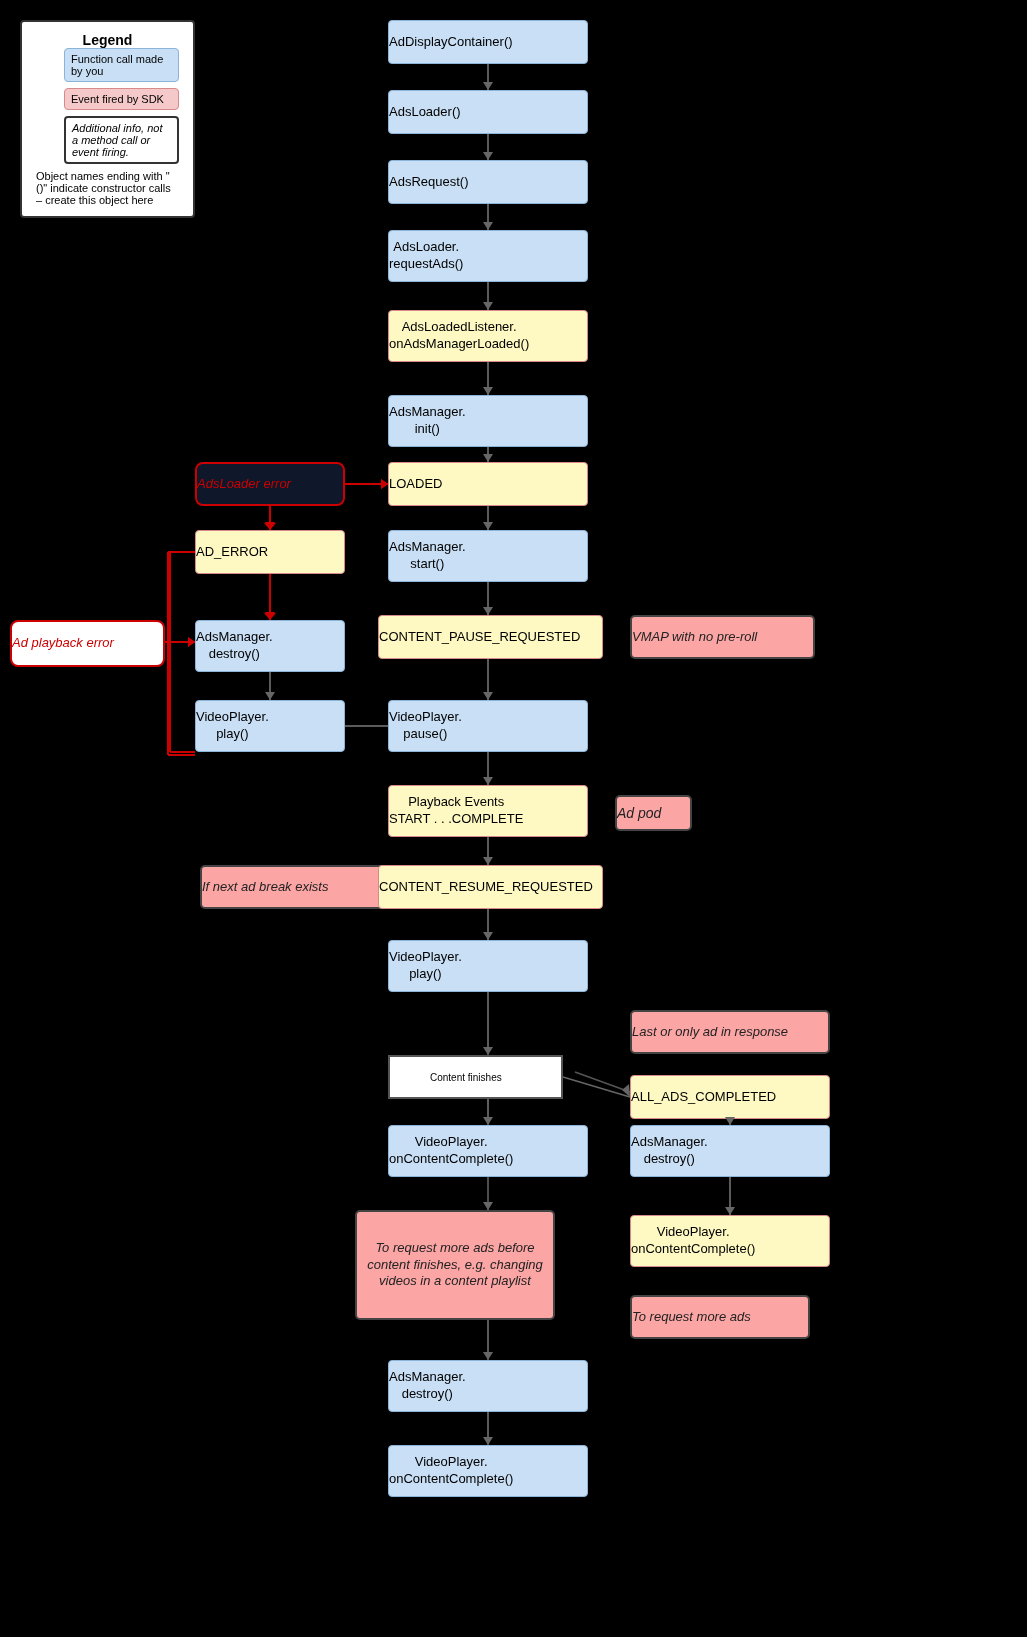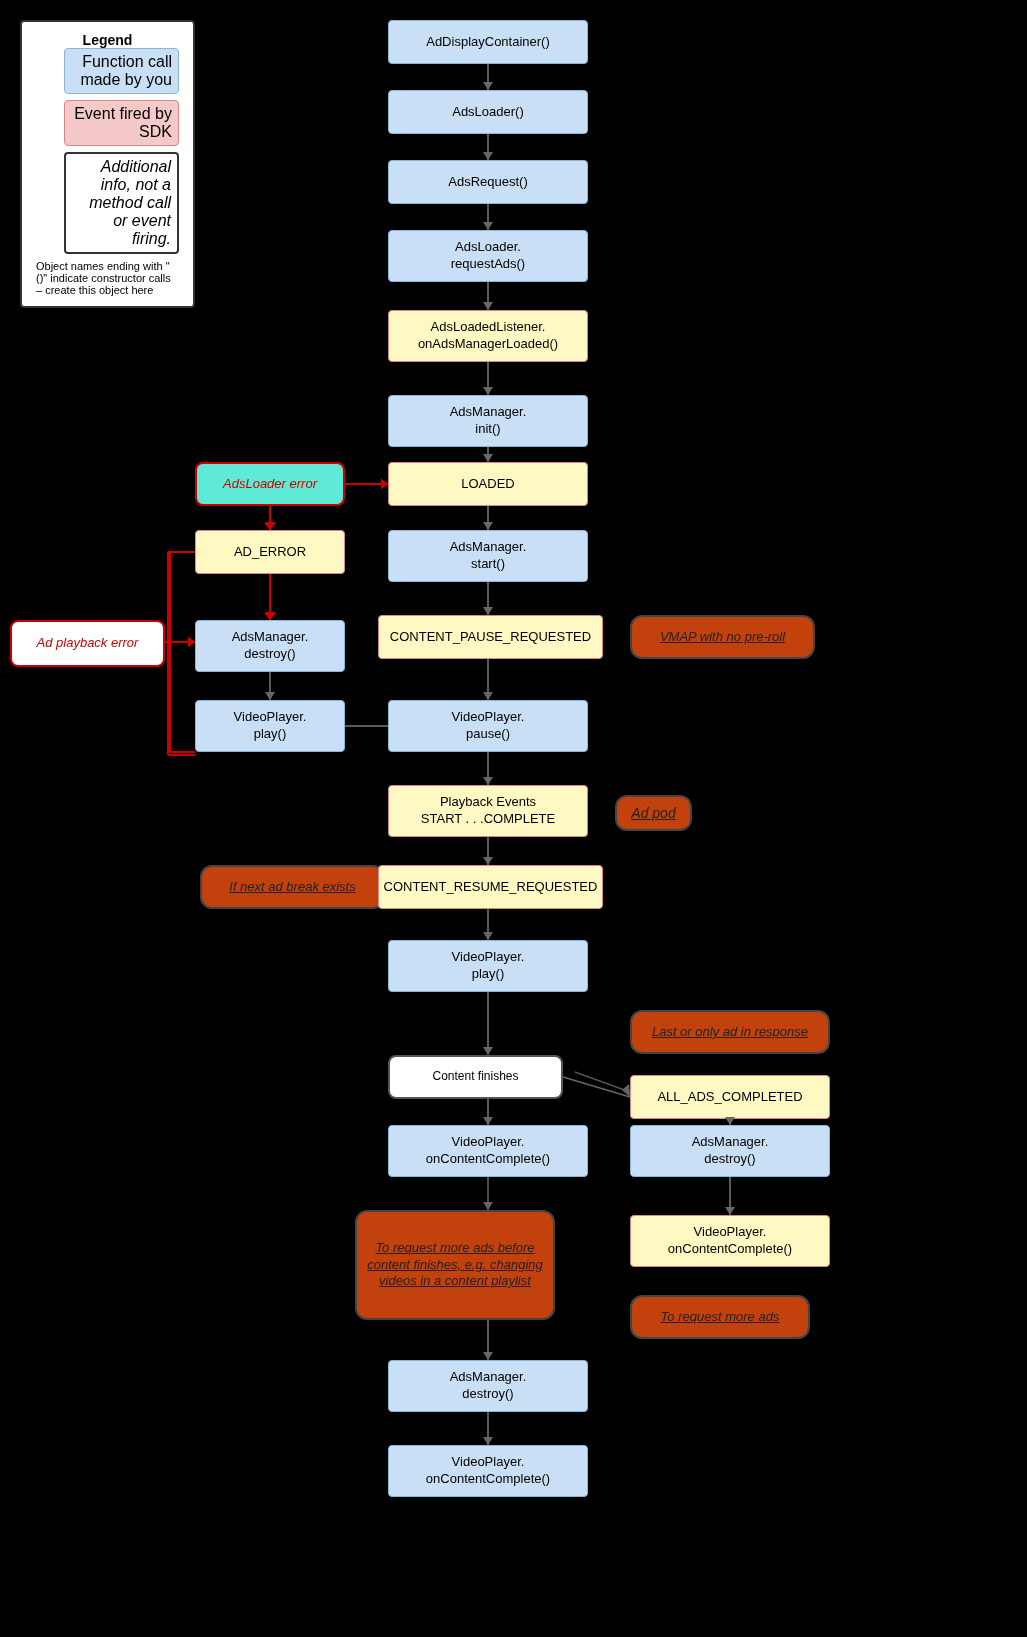--- a/index.html
+++ b/index.html
@@ -30,22 +30,22 @@
       width: 175px;
     }
     .legend-title {
       text-align: center;
       font-weight: bold;
       font-size: 14px;
       margin-bottom: 0;
     }
     .legend-item {
       margin-bottom: 6px;
-      font-size: 16px;
-      text-align: right;
+      font-size: 11px;
+      text-align: left;
       border-radius: 4px;
       padding: 4px 6px;
       margin-left: 28px;
     }
     .legend-blue {
       background: #c9dff5;
       border: 1px solid #8ab4d8;
     }
     .legend-pink {
       background: #f5c9c9;
@@ -63,43 +63,41 @@
       margin-top: 6px;
       text-align: left;
     }
 
     
     .box {
       position: absolute;
       border-radius: 4px;
       display: flex;
       align-items: center;
-      justify-content: center;
       text-align: center;
       font-size: 13px;
       line-height: 1.3;
       font-weight: 500;
     }
     .box-blue {
       background: #c9dff5;
       border: 1px solid #8ab4d8;
       color: #000;
     }
     .box-pink {
       background: #fef9c3;
       border: 1px solid #d88a8a;
       color: #000;
     }
     .box-info {
-      background: #c2410c;
+      background: #fca5a5;
       border: 2px solid #444;
-      border-radius: 12px;
+      border-radius: 5px;
       font-style: italic;
       color: #222;
-      text-decoration: underline;
     }
 
     
     .connectors-svg {
       position: absolute;
       top: 0;
       left: 0;
       width: 1027px;
       height: 1637px;
       pointer-events: none;
@@ -204,21 +202,21 @@
   </div>
 
   <div class="box box-pink" style="left:388px; top:310px; width:200px; height:52px;">
     <span>AdsLoadedListener.<br>onAdsManagerLoaded()</span>
   </div>
 
   <div class="box box-blue" style="left:388px; top:395px; width:200px; height:52px;">
     <span>AdsManager.<br>init()</span>
   </div>
 
-  <div class="box" style="left:195px; top:462px; width:150px; height:44px; background:#5eead4; border:2px solid #cc0000; border-radius:8px; font-style:italic; color:#cc0000; font-size:13px;">
+  <div class="box" style="left:195px; top:462px; width:150px; height:44px; background:#0f172a; border:2px solid #cc0000; border-radius:8px; font-style:italic; color:#cc0000; font-size:13px;">
     <span>AdsLoader error</span>
   </div>
 
   <div class="box box-pink" style="left:388px; top:462px; width:200px; height:44px;">
     <span>LOADED</span>
   </div>
 
   <div class="box box-pink" style="left:195px; top:530px; width:150px; height:44px;">
     <span>AD_ERROR</span>
   </div>
@@ -269,21 +267,21 @@
 
   <div class="box box-blue" style="left:388px; top:940px; width:200px; height:52px;">
     <span>VideoPlayer.<br>play()</span>
   </div>
 
 
   <div class="box box-info" style="left:630px; top:1010px; width:200px; height:44px; font-style:italic; font-size:13px;">
     <span>Last or only ad in response</span>
   </div>
 
-  <div class="box" style="left:388px; top:1055px; width:175px; height:44px; background:#fff; border:2px solid #555; border-radius:8px; font-size:12px;">
+  <div class="box" style="left:388px; top:1055px; width:175px; height:44px; background:#fff; border:2px solid #555; border-radius:0; font-size:10px;padding-left:40px;">
     <span>Content finishes</span>
   </div>
 
   <div class="box box-pink" style="left:630px; top:1075px; width:200px; height:44px;">
     <span>ALL_ADS_COMPLETED</span>
   </div>
 
   <div class="box box-blue" style="left:388px; top:1125px; width:200px; height:52px;">
     <span>VideoPlayer.<br>onContentComplete()</span>
   </div>

